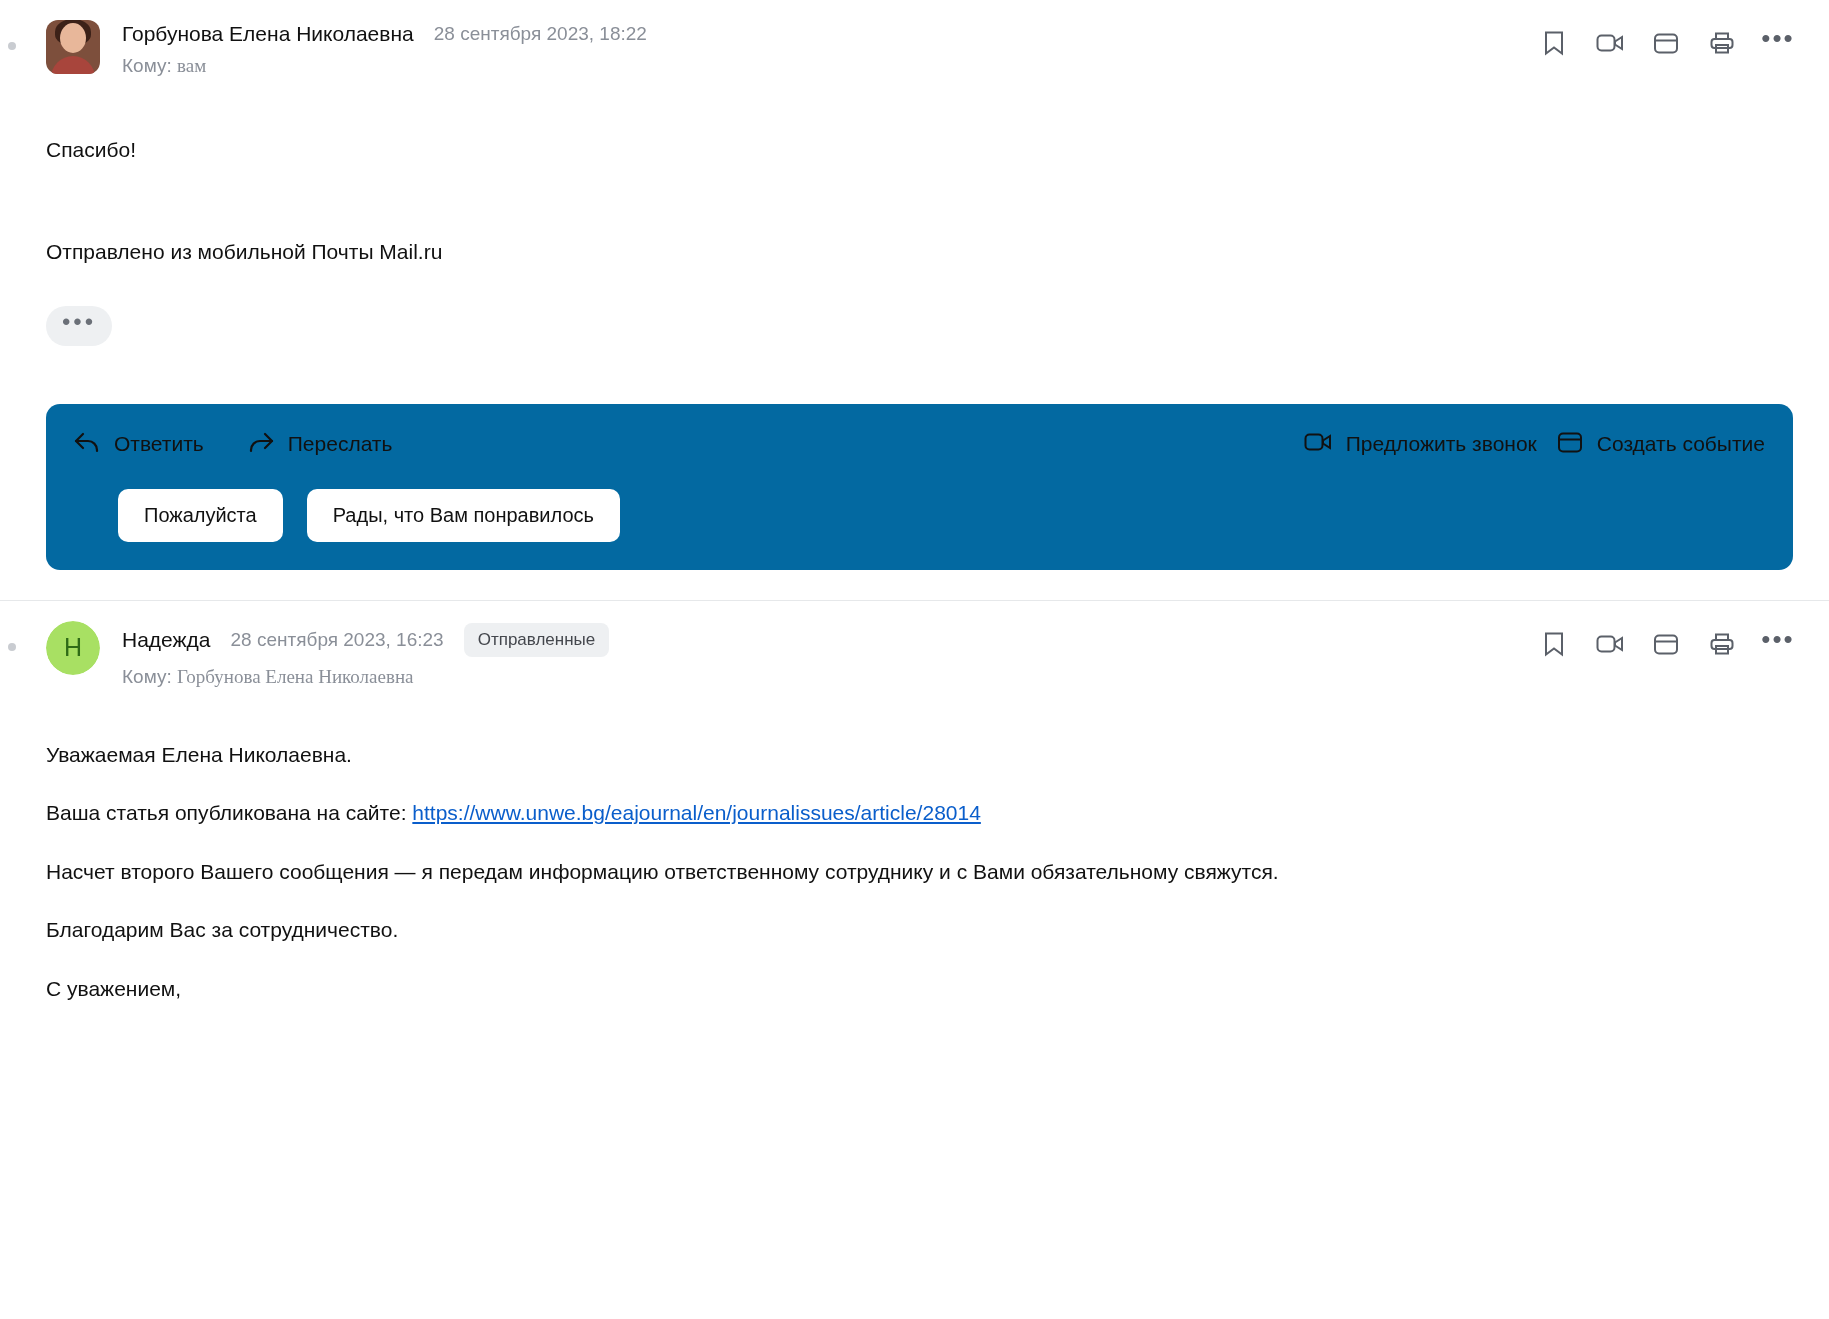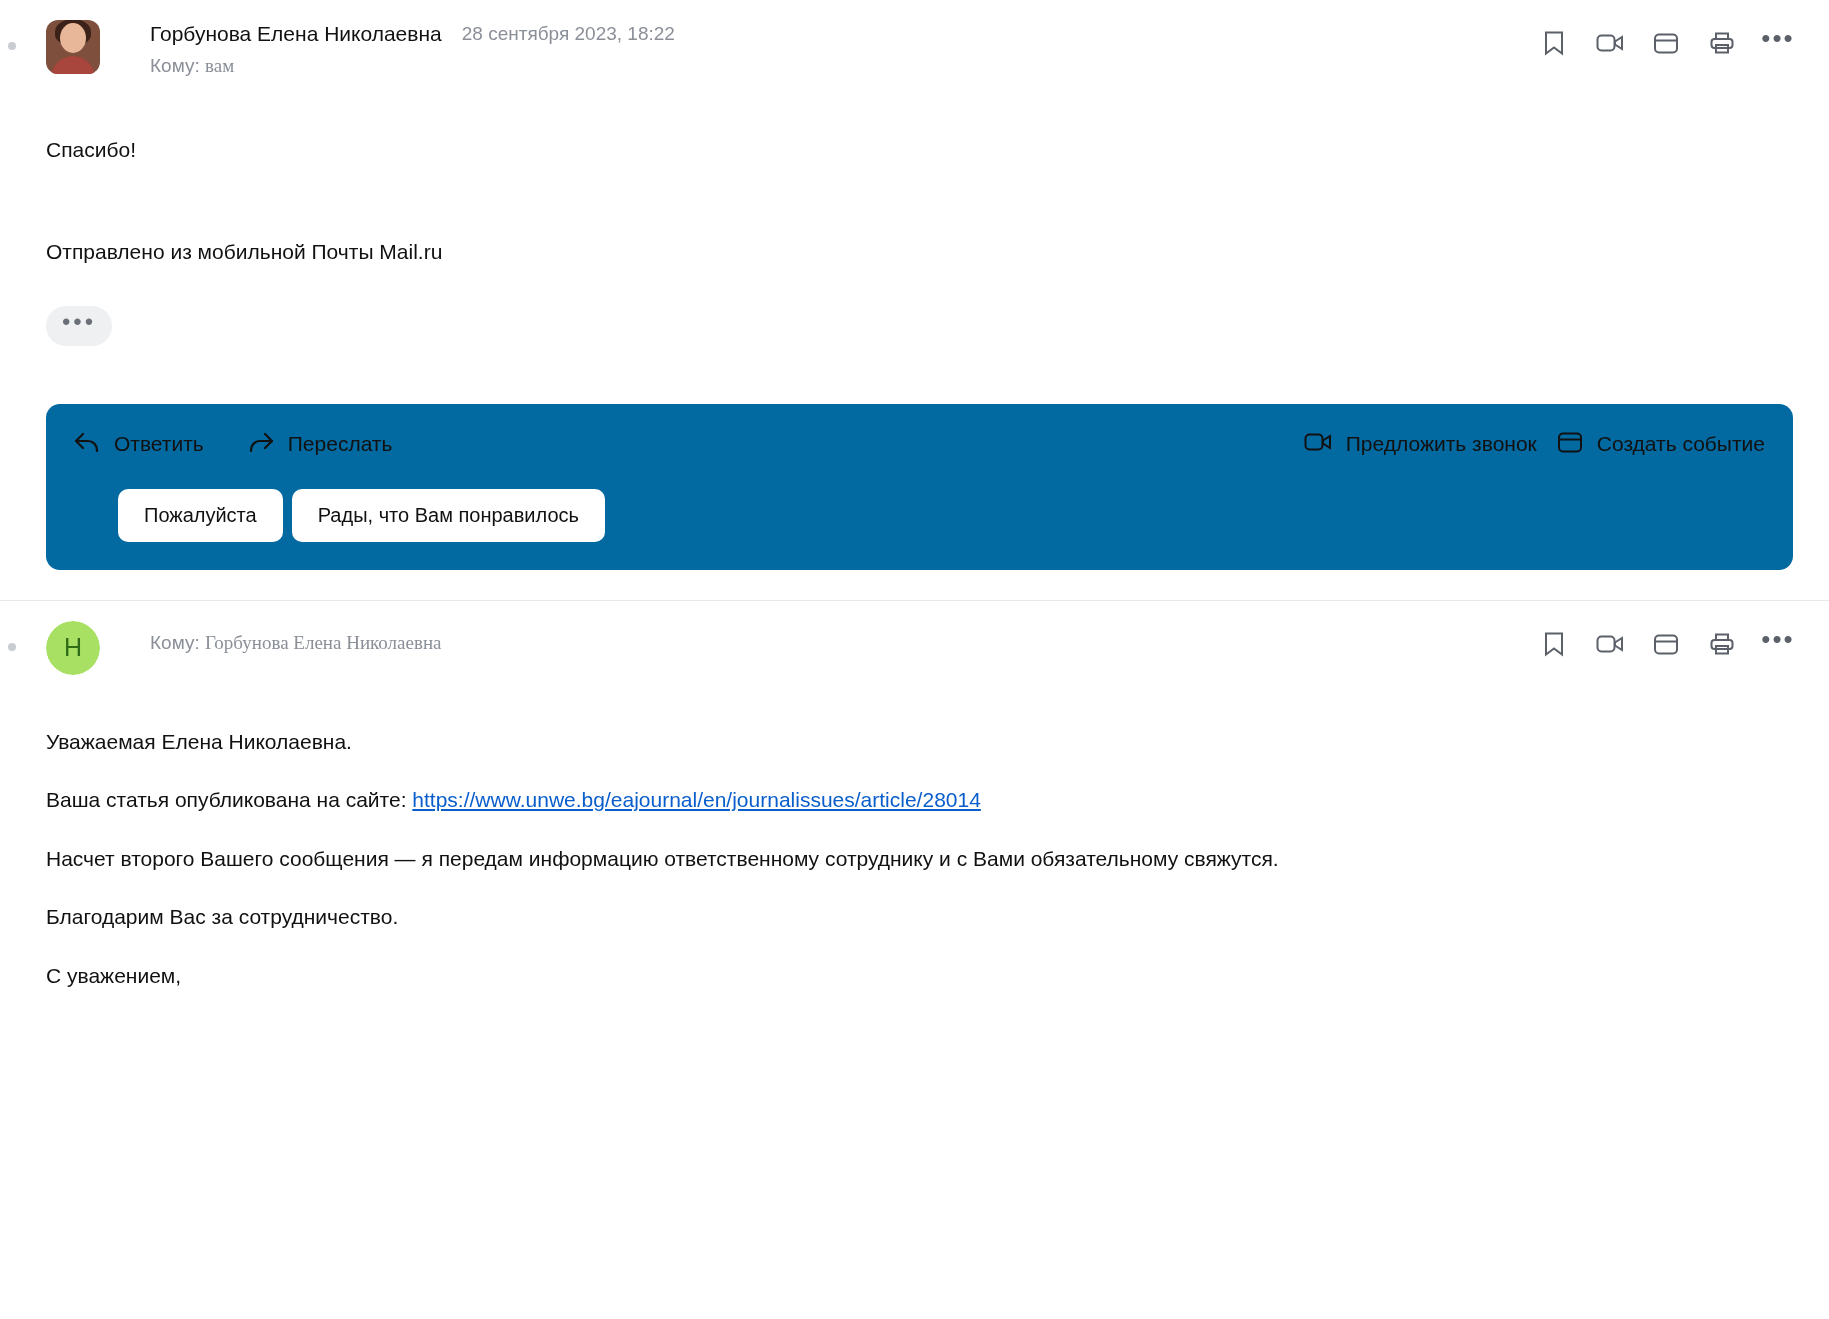--- a/index.html
+++ b/index.html
@@ -19,21 +19,20 @@
 
   .thread { width: 100%; }
 
   .message { position: relative; }
 
   .msg-header {
     display: flex;
     align-items: flex-start;
     padding: 20px 36px 0 46px;
     position: relative;
-    gap: 28px;
   }
 
   .unread-dot {
     position: absolute;
     left: 8px;
     top: 42px;
     width: 8px;
     height: 8px;
     border-radius: 50%;
     background: #c9ccd1;
@@ -200,21 +199,21 @@
   .panel-right {
     margin-left: auto;
     display: flex;
     align-items: center;
     gap: 20px;
   }
   .panel-right .panel-btn { margin-right: 0; }
 
   .quick-replies {
     display: flex;
-    gap: 9px;
+    gap: 24px;
     margin-top: 30px;
     padding-left: 44px;
   }
   .chip {
     background: #ffffff;
     border-radius: 10px;
     padding: 15px 26px;
     font-size: 20px;
     color: #111111;
     cursor: pointer;
@@ -352,20 +351,25 @@
 
   <div class="message">
     <div class="unread-dot" style="top:42px;"></div>
 
     <div class="msg-header">
       <div class="avatar round">
         <div class="avatar-letter">Н</div>
       </div>
 
       <div class="msg-meta">
+        <div class="meta-line1">
+          <div class="sender-name">Надежда</div>
+          <div class="msg-date">28 сентября 2023, 16:23</div>
+          <div class="folder-badge">Отправленные</div>
+        </div>
         <div class="meta-line2">
           <span>Кому:</span>
           <span class="to-val">Горбунова Елена Николаевна</span>
         </div>
       </div>
 
       <div class="msg-actions">
         <div class="icon-btn">
           <svg width="22" height="26" viewBox="0 0 22 26" fill="none" stroke="currentColor" stroke-width="2">
             <path d="M3 2.5h16v21l-8-6-8 6z"></path>

